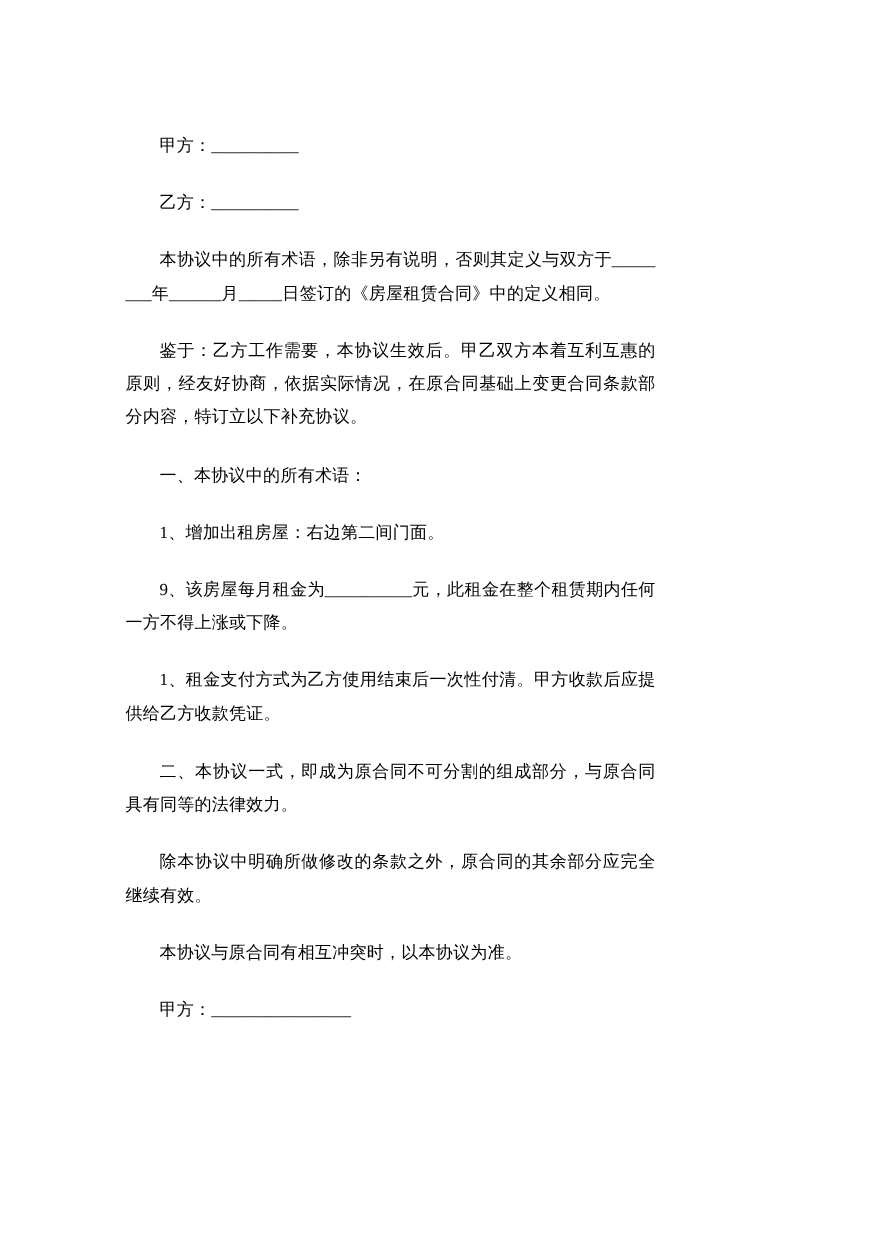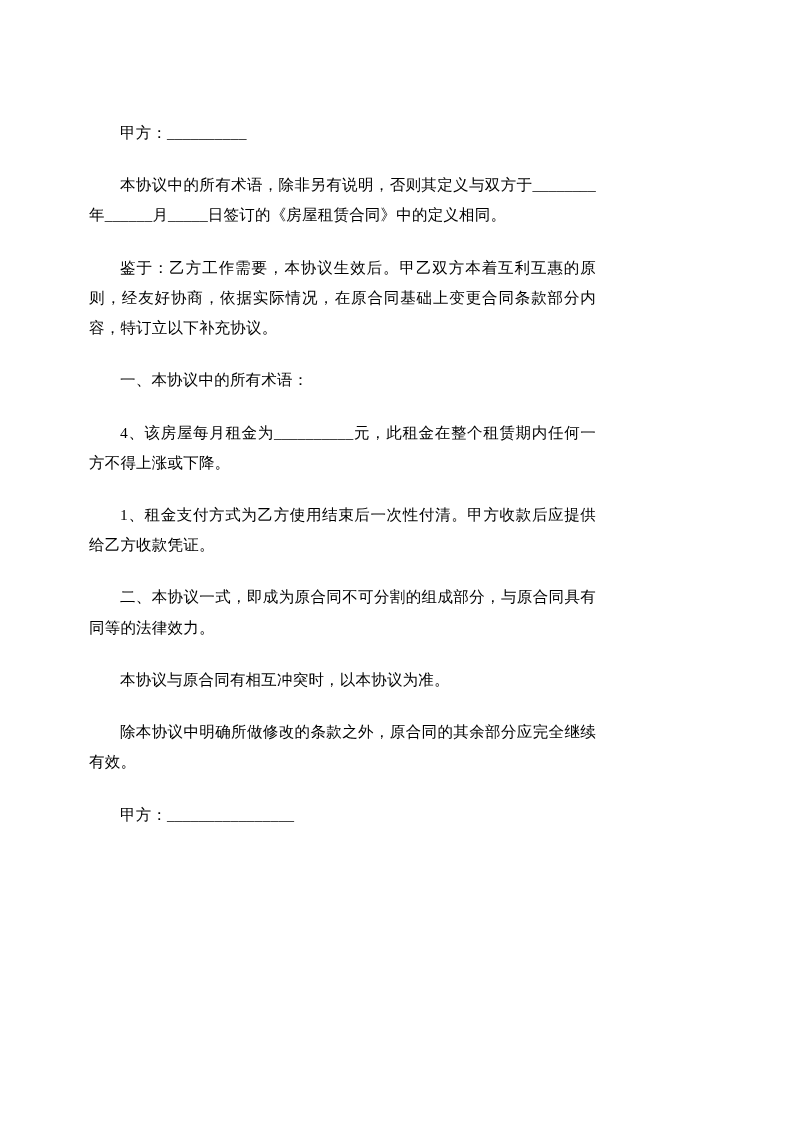--- a/index.html
+++ b/index.html
@@ -11,21 +11,21 @@
     width: 793px;
     height: 1122px;
     font-family: "Liberation Serif", "DejaVu Serif", serif;
     color: #000000;
   }
   .page {
     position: relative;
     width: 691px;
     height: 1122px;
     box-sizing: border-box;
-    padding: 118px 95px 60px 89px;
+    padding: 118px 95px 60px 114px;
     background: #ffffff;
   }
   .doc-body {
     font-size: 15.5px;
     line-height: 1.95;
     text-align: justify;
     letter-spacing: 0.2px;
   }
   .para {
     margin: 0 0 22px 0;
@@ -37,23 +37,25 @@
     margin-bottom: 0;
     font-family: Liberation Serif, serif;
   }
 </style>
 </head>
 <body>
 
 <div class="page">
   <div class="doc-body">
     <p class="para">甲方：__________</p>
+    <p class="para">乙方：__________</p>
     <p class="para">本协议中的所有术语，除非另有说明，否则其定义与双方于________年______月_____日签订的《房屋租赁合同》中的定义相同。</p>
     <p class="para">鉴于：乙方工作需要，本协议生效后。甲乙双方本着互利互惠的原则，经友好协商，依据实际情况，在原合同基础上变更合同条款部分内容，特订立以下补充协议。</p>
     <p class="para">一、本协议中的所有术语：</p>
-    <p class="para">4、该房屋每月租金为__________元，此租金在整个租赁期内任何一方不得上涨或下降。</p>
+    <p class="para">1、增加出租房屋：右边第二间门面。</p>
+    <p class="para">9、该房屋每月租金为__________元，此租金在整个租赁期内任何一方不得上涨或下降。</p>
     <p class="para">1、租金支付方式为乙方使用结束后一次性付清。甲方收款后应提供给乙方收款凭证。</p>
     <p class="para">二、本协议一式，即成为原合同不可分割的组成部分，与原合同具有同等的法律效力。</p>
+    <p class="para">除本协议中明确所做修改的条款之外，原合同的其余部分应完全继续有效。</p>
     <p class="para">本协议与原合同有相互冲突时，以本协议为准。</p>
-    <p class="para">除本协议中明确所做修改的条款之外，原合同的其余部分应完全继续有效。</p>
     <p class="para">甲方：________________</p>
   </div>
 </div>
 
 </body></html>

